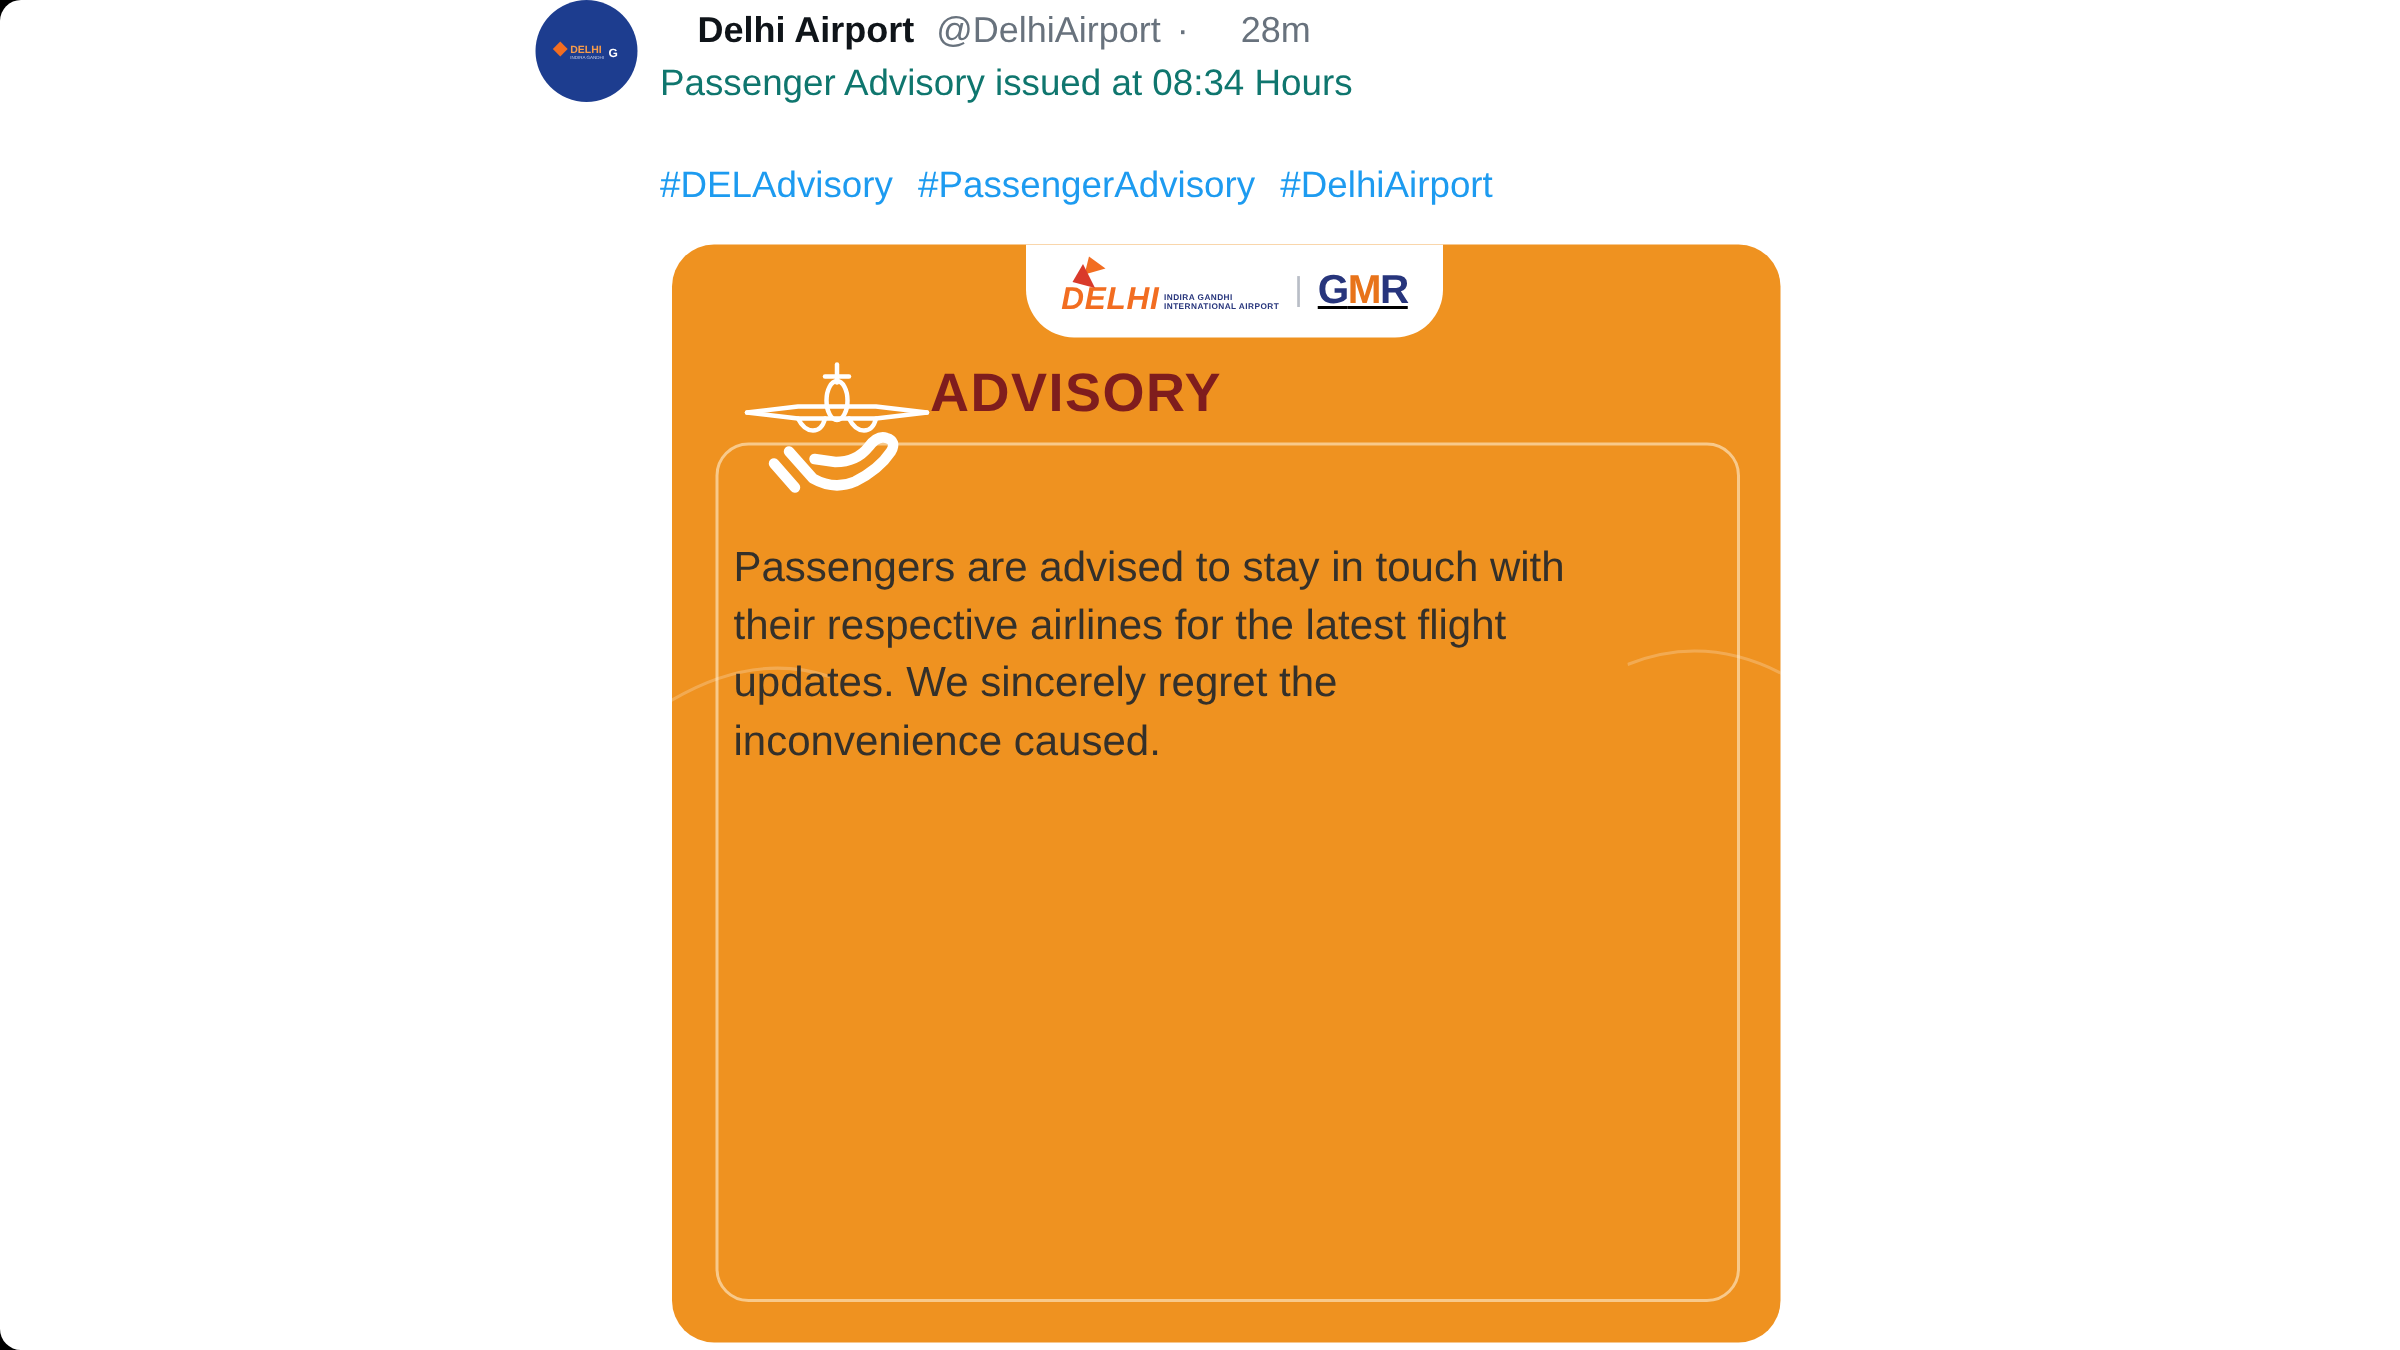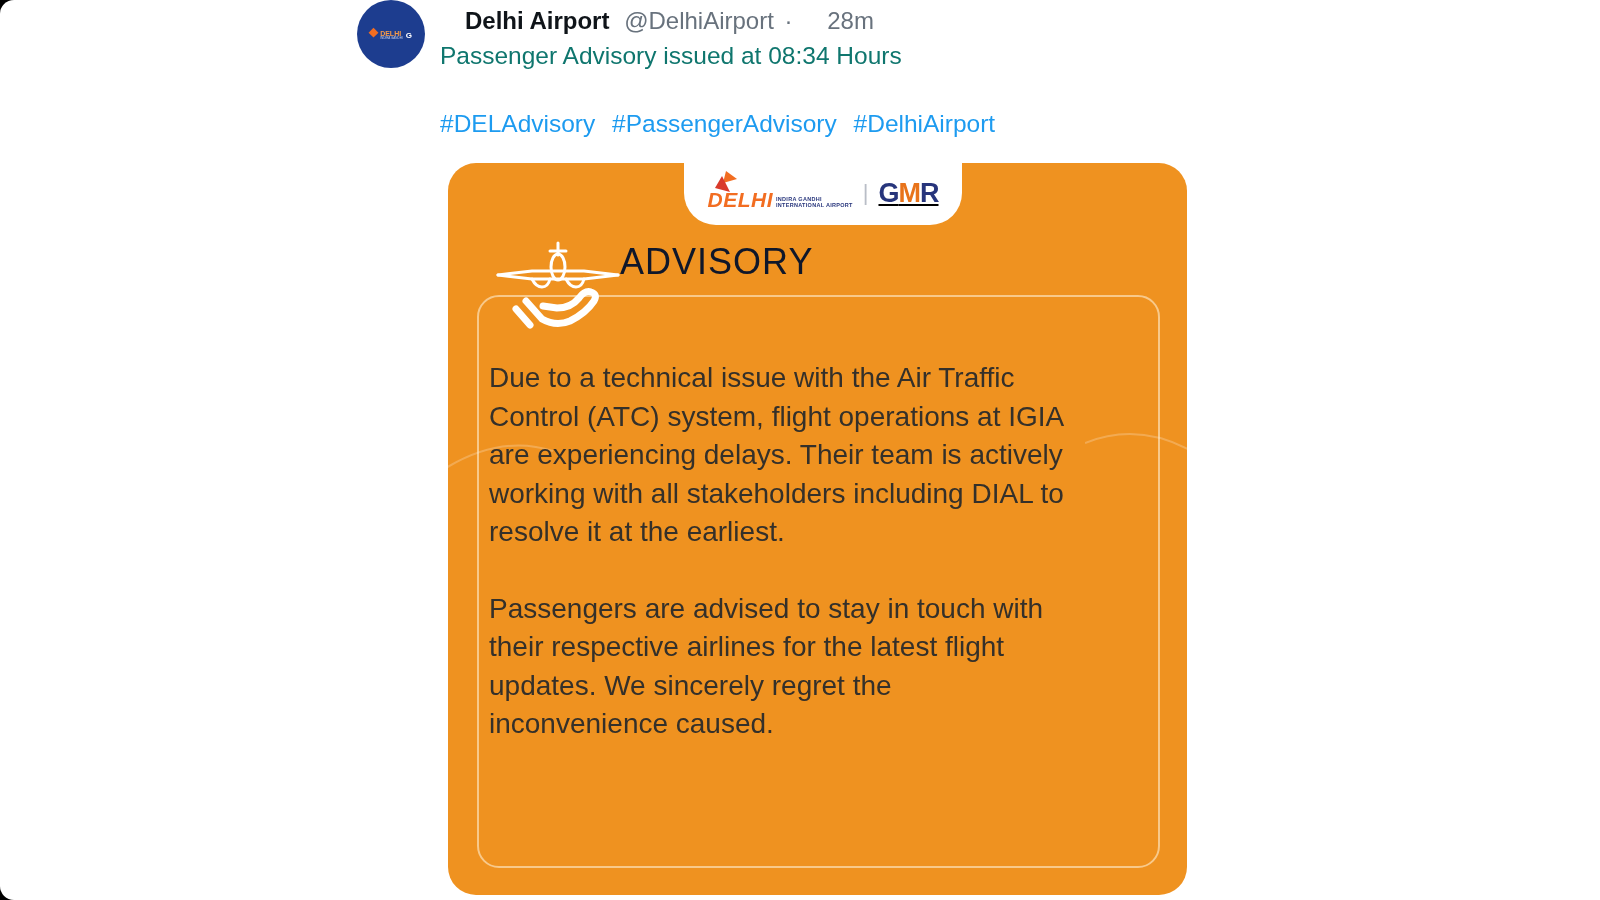--- a/index.html
+++ b/index.html
@@ -87,21 +87,21 @@
     width: 683px; height: 573px;
     border: 2px solid rgba(255, 245, 225, 0.55);
     border-radius: 22px;
     pointer-events: none;
   }
 
   .advisory-icon { position: absolute; left: 44px; top: 74px; }
 
   .title-block { position: absolute; left: 172px; top: 78px; line-height: 1; }
   .title-1 { color: #ffffff; font-size: 36px; font-weight: 900; letter-spacing: 1px; }
-  .title-2 { color: #0f172a; font-size: 36px; font-weight: 400; letter-spacing: 1px; margin-top: 3px; }
+  .title-2 { color: #7f1d1d; font-size: 36px; font-weight: 700; letter-spacing: 1px; margin-top: 3px; }
 
   .body-copy {
     position: absolute; left: 41px; top: 196px;
     width: 585px;
     color: #34302a;
     font-size: 28px;
     line-height: 38.5px;
     font-weight: 500;
   }
   .body-copy p + p { margin-top: 38px; }
@@ -183,17 +183,16 @@
       <path d="M24 72 l14 16"></path>
       <path d="M34 64 l16 18 q14 8 28 2 q16 -8 24 -20 q4 -7 -3 -9 q-6 -2 -12 6 q-8 10 -22 10 l-14 -2"></path>
     </g>
   </svg>
 
   <div class="title-block">
     <div class="title-2">ADVISORY</div>
   </div>
 
   <div class="body-copy">
-    <p>Due to a technical issue with the Air Traffic Control (ATC) system, flight operations at IGIA are experiencing delays. Their team is actively working with all stakeholders including DIAL to resolve it at the earliest.</p>
     <p>Passengers are advised to stay in touch with their respective airlines for the latest flight updates. We sincerely regret the inconvenience caused.</p>
   </div>
 
 </div>
 
 </body></html>

